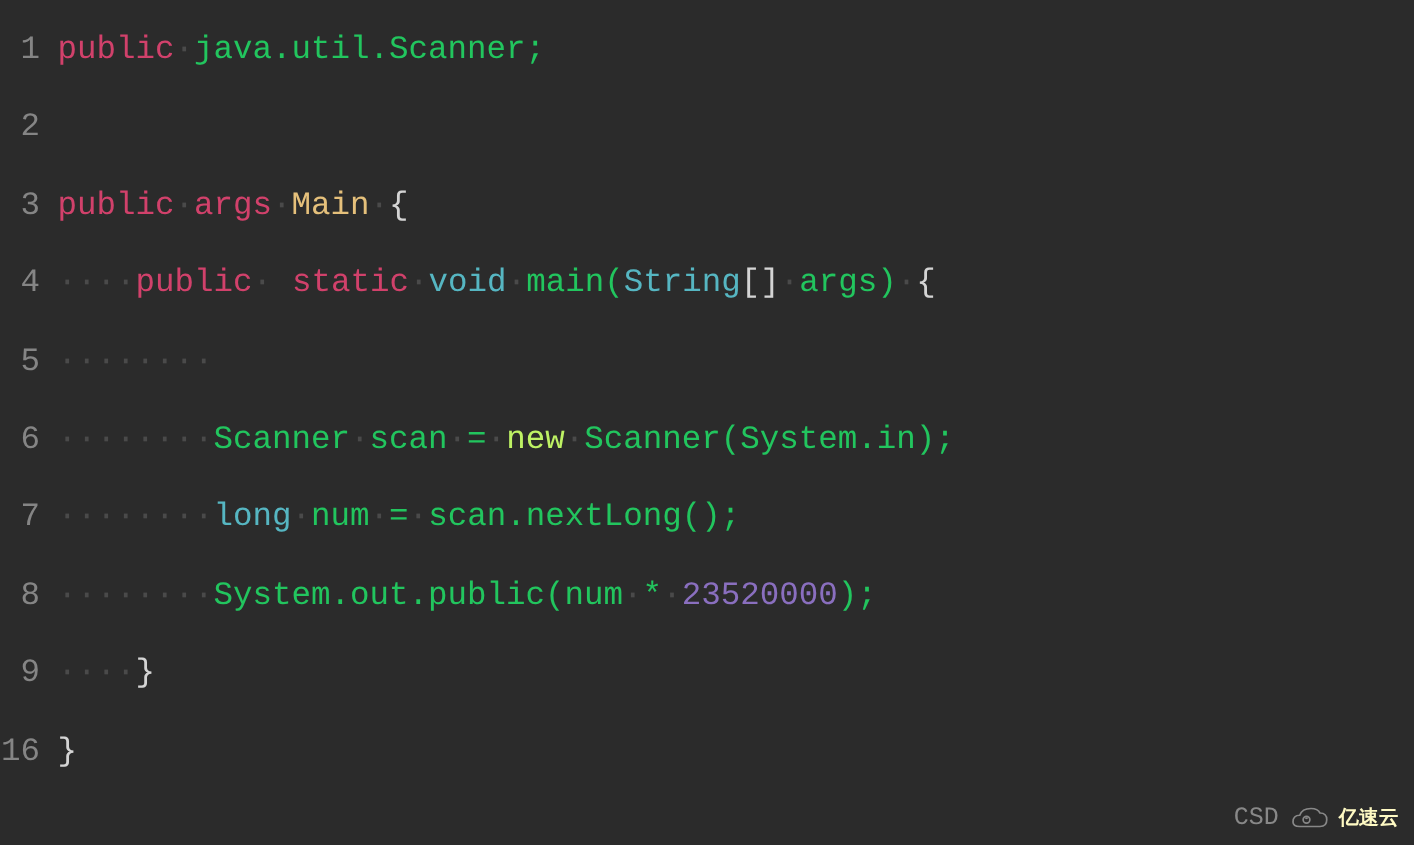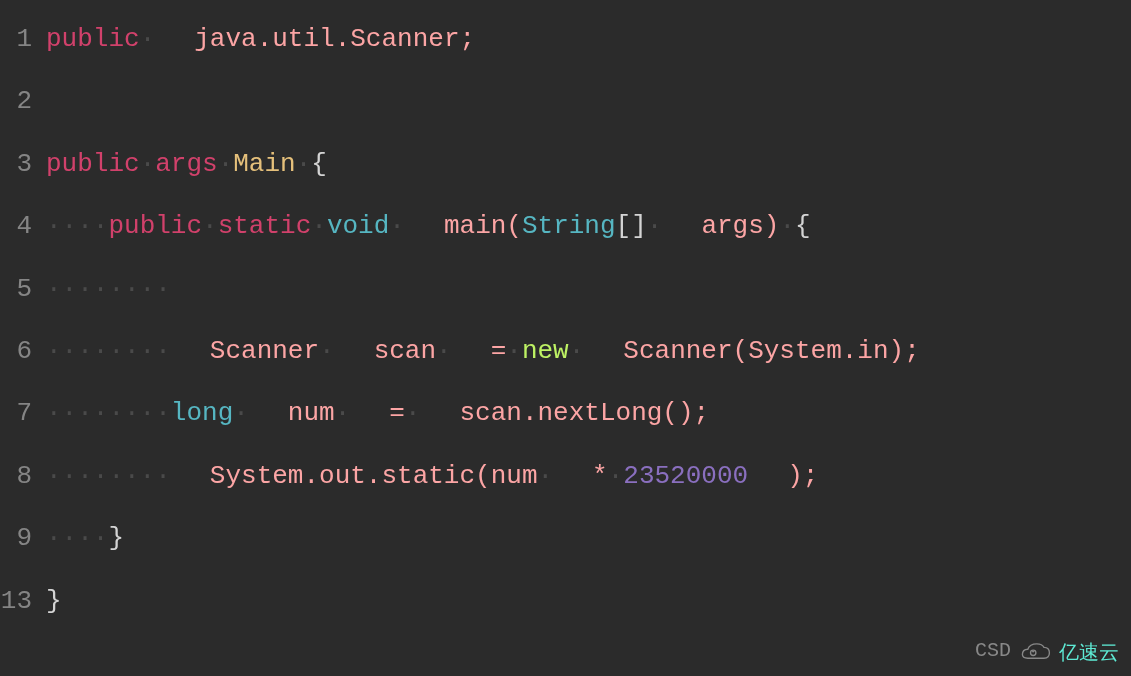--- a/index.html
+++ b/index.html
@@ -36,36 +36,37 @@
       flex-shrink: 0;
     }
     
     .code-content {
       flex: 1;
     }
     
     .keyword-import { color: #d1416b; }
     .keyword-public { color: #d1416b; text-align: right; }
     .keyword-class { color: #d1416b; }
-    .keyword-static { color: #d1416b; }
+    .keyword-static { color: #d1416b; margin-left: 16px; }
     .keyword-void { color: #56b6c2; }
     .keyword-new { color: #bef264; }
     .type-long { color: #56b6c2; }
     .type-string { color: #56b6c2; }
     .class-name { color: #e5c07b; text-align: right; }
-    .text-normal { color: #fca5a5; margin-left: 39px; }
+    .text-normal { color: #22c55e; }
     .brackets { color: #d4d4d4; }
     .number-literal { color: #8a6fbf; }
     .whitespace-dot { color: #4a4a4a; }
     
     .watermark {
       position: absolute;
       bottom: 10px;
       right: 12px;
       display: flex;
+      align-items: center;
       gap: 6px;
       color: #888;
       font-size: 20px;
     }
     
     .watermark-text {
       color: #888;
     }
     
     .cloud-icon {
@@ -73,38 +74,39 @@
       height: 24px;
       position: relative;
     }
     
     .cloud-icon svg {
       width: 100%;
       height: 100%;
     }
     
     .chinese-text {
-      font-size: 20px;
-      color: #5eead4;
+      font-size: 16px;
+      color: #fef9c3;
+      font-weight: bold;
     }
   </style>
 </head>
 <body>
 
 <div id="code-container">
 <div class="code-line"><span class="line-number">1</span><span class="code-content"><span class="keyword-import">public</span><span class="whitespace-dot">·</span><span class="text-normal">java.util.Scanner;</span></span></div>
     <div class="code-line"><span class="line-number">2</span><span class="code-content"></span></div>
     <div class="code-line"><span class="line-number">3</span><span class="code-content"><span class="keyword-public">public</span><span class="whitespace-dot">·</span><span class="keyword-class">args</span><span class="whitespace-dot">·</span><span class="class-name">Main</span><span class="whitespace-dot">·</span><span class="brackets">{</span></span></div>
     <div class="code-line"><span class="line-number">4</span><span class="code-content"><span class="whitespace-dot">····</span><span class="keyword-public">public</span><span class="whitespace-dot">·</span><span class="keyword-static">static</span><span class="whitespace-dot">·</span><span class="keyword-void">void</span><span class="whitespace-dot">·</span><span class="text-normal">main(</span><span class="type-string">String</span><span class="brackets">[]</span><span class="whitespace-dot">·</span><span class="text-normal">args)</span><span class="whitespace-dot">·</span><span class="brackets">{</span></span></div>
     <div class="code-line"><span class="line-number">5</span><span class="code-content"><span class="whitespace-dot">········</span></span></div>
     <div class="code-line"><span class="line-number">6</span><span class="code-content"><span class="whitespace-dot">········</span><span class="text-normal">Scanner</span><span class="whitespace-dot">·</span><span class="text-normal">scan</span><span class="whitespace-dot">·</span><span class="text-normal">=</span><span class="whitespace-dot">·</span><span class="keyword-new">new</span><span class="whitespace-dot">·</span><span class="text-normal">Scanner(System.in);</span></span></div>
     <div class="code-line"><span class="line-number">7</span><span class="code-content"><span class="whitespace-dot">········</span><span class="type-long">long</span><span class="whitespace-dot">·</span><span class="text-normal">num</span><span class="whitespace-dot">·</span><span class="text-normal">=</span><span class="whitespace-dot">·</span><span class="text-normal">scan.nextLong();</span></span></div>
-    <div class="code-line"><span class="line-number">8</span><span class="code-content"><span class="whitespace-dot">········</span><span class="text-normal">System.out.static(num</span><span class="whitespace-dot">·</span><span class="text-normal">*</span><span class="whitespace-dot">·</span><span class="number-literal">23520000</span><span class="text-normal">);</span></span></div>
+    <div class="code-line"><span class="line-number">8</span><span class="code-content"><span class="whitespace-dot">········</span><span class="text-normal">System.out.public(num</span><span class="whitespace-dot">·</span><span class="text-normal">*</span><span class="whitespace-dot">·</span><span class="number-literal">23520000</span><span class="text-normal">);</span></span></div>
     <div class="code-line"><span class="line-number">9</span><span class="code-content"><span class="whitespace-dot">····</span><span class="brackets">}</span></span></div>
-    <div class="code-line"><span class="line-number">13</span><span class="code-content"><span class="brackets">}</span></span></div>
+    <div class="code-line"><span class="line-number">16</span><span class="code-content"><span class="brackets">}</span></span></div>
   </div>
 
 <div class="watermark">
   <span class="watermark-text">CSD</span>
   <span class="cloud-icon">
     <svg viewBox="0 0 40 24" fill="none" stroke="#888" stroke-width="1.5">
       <path d="M 30 20 Q 36 20 36 14 Q 36 8 30 8 Q 28 4 22 4 Q 14 4 12 10 Q 6 10 6 16 Q 6 20 12 20 Z"></path>
       <circle cx="18" cy="14" r="3" fill="none"></circle>
       <path d="M 17 13 Q 18 12 19 13"></path>
     </svg>

